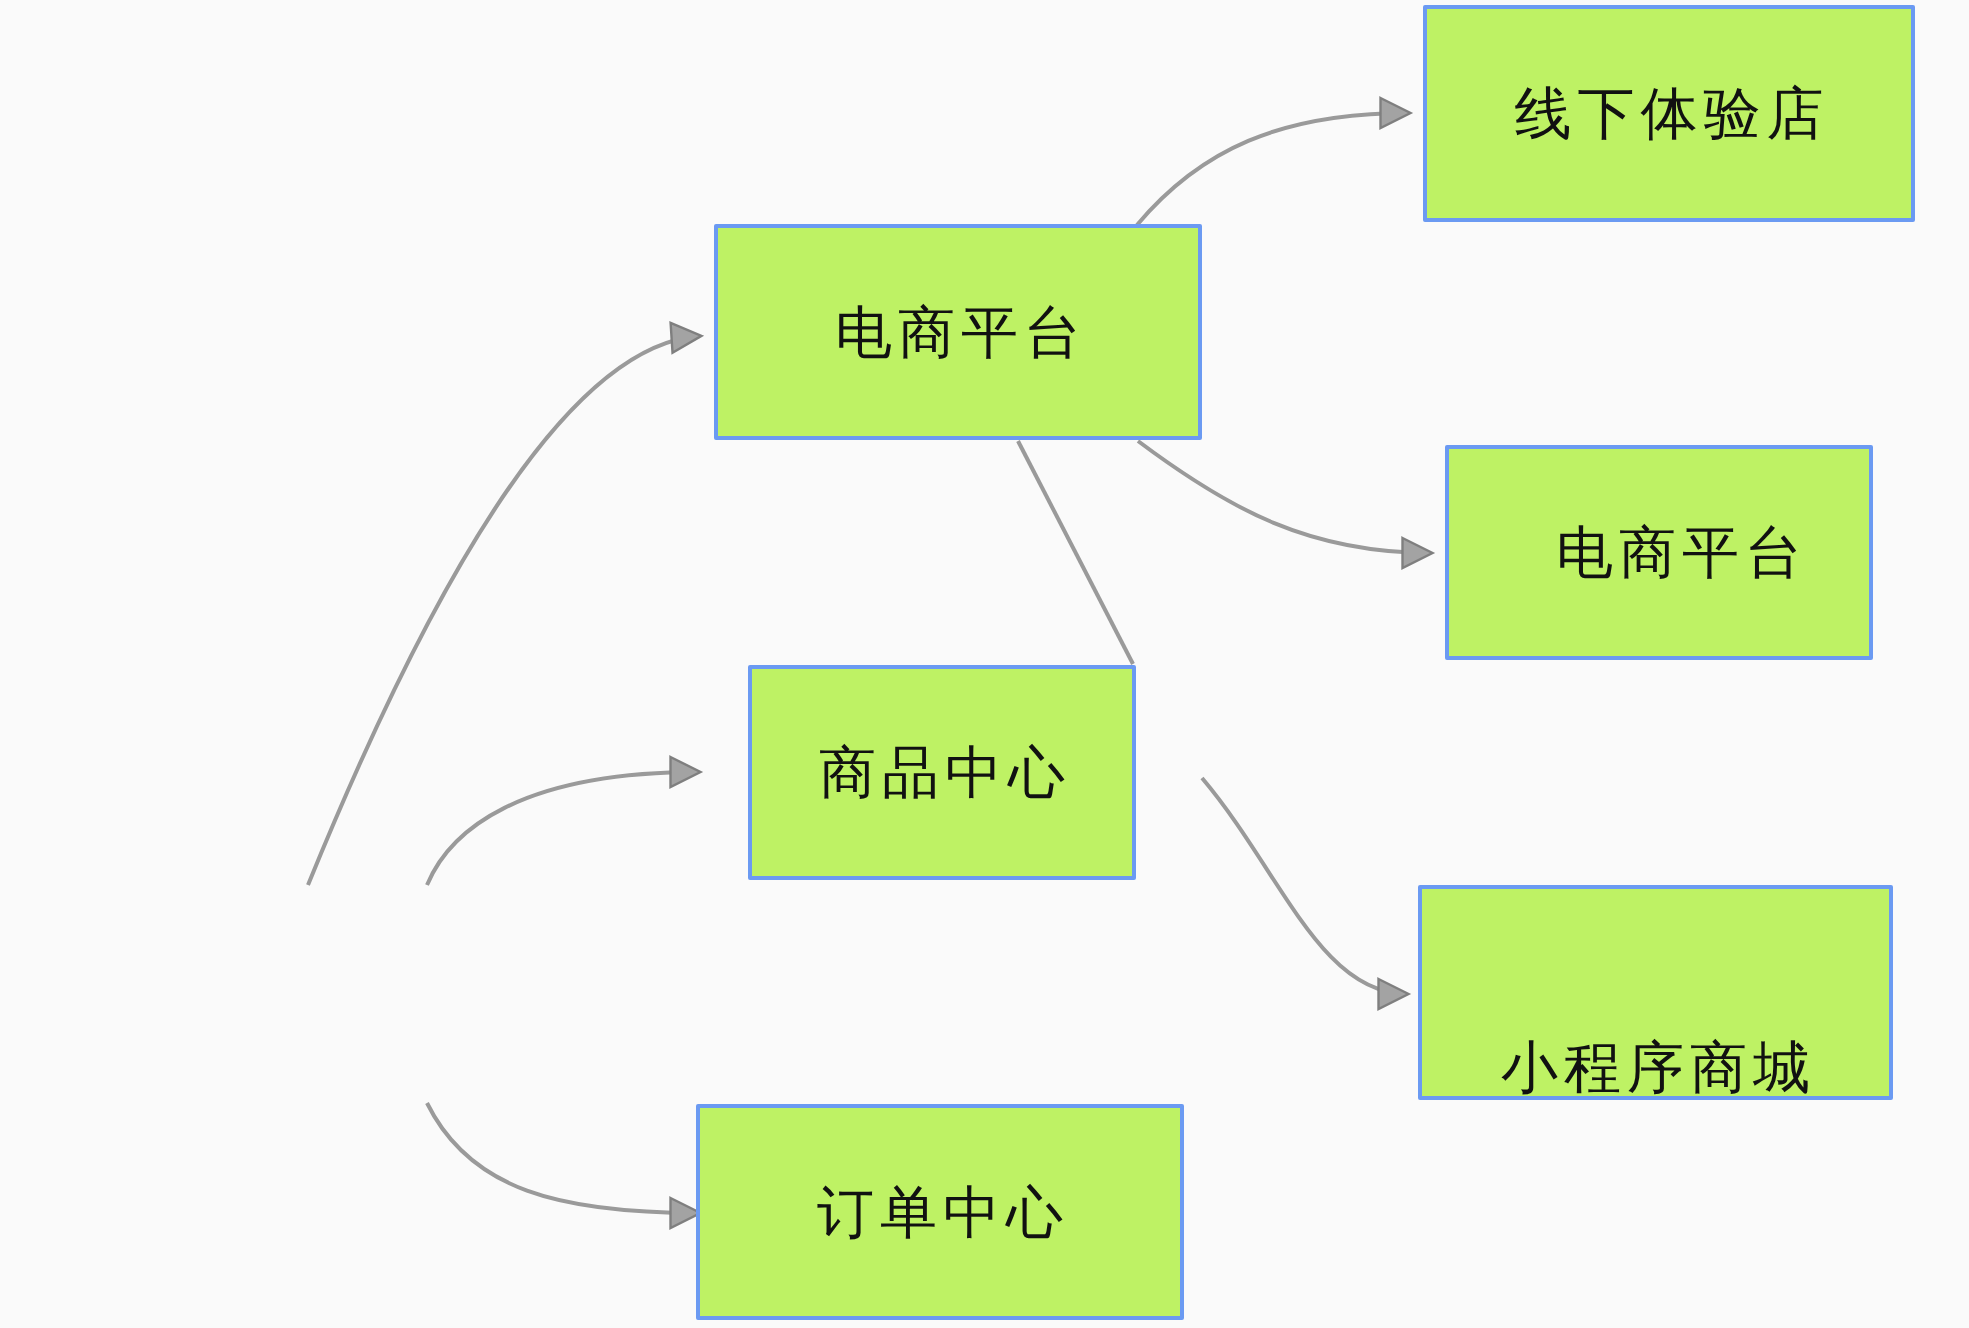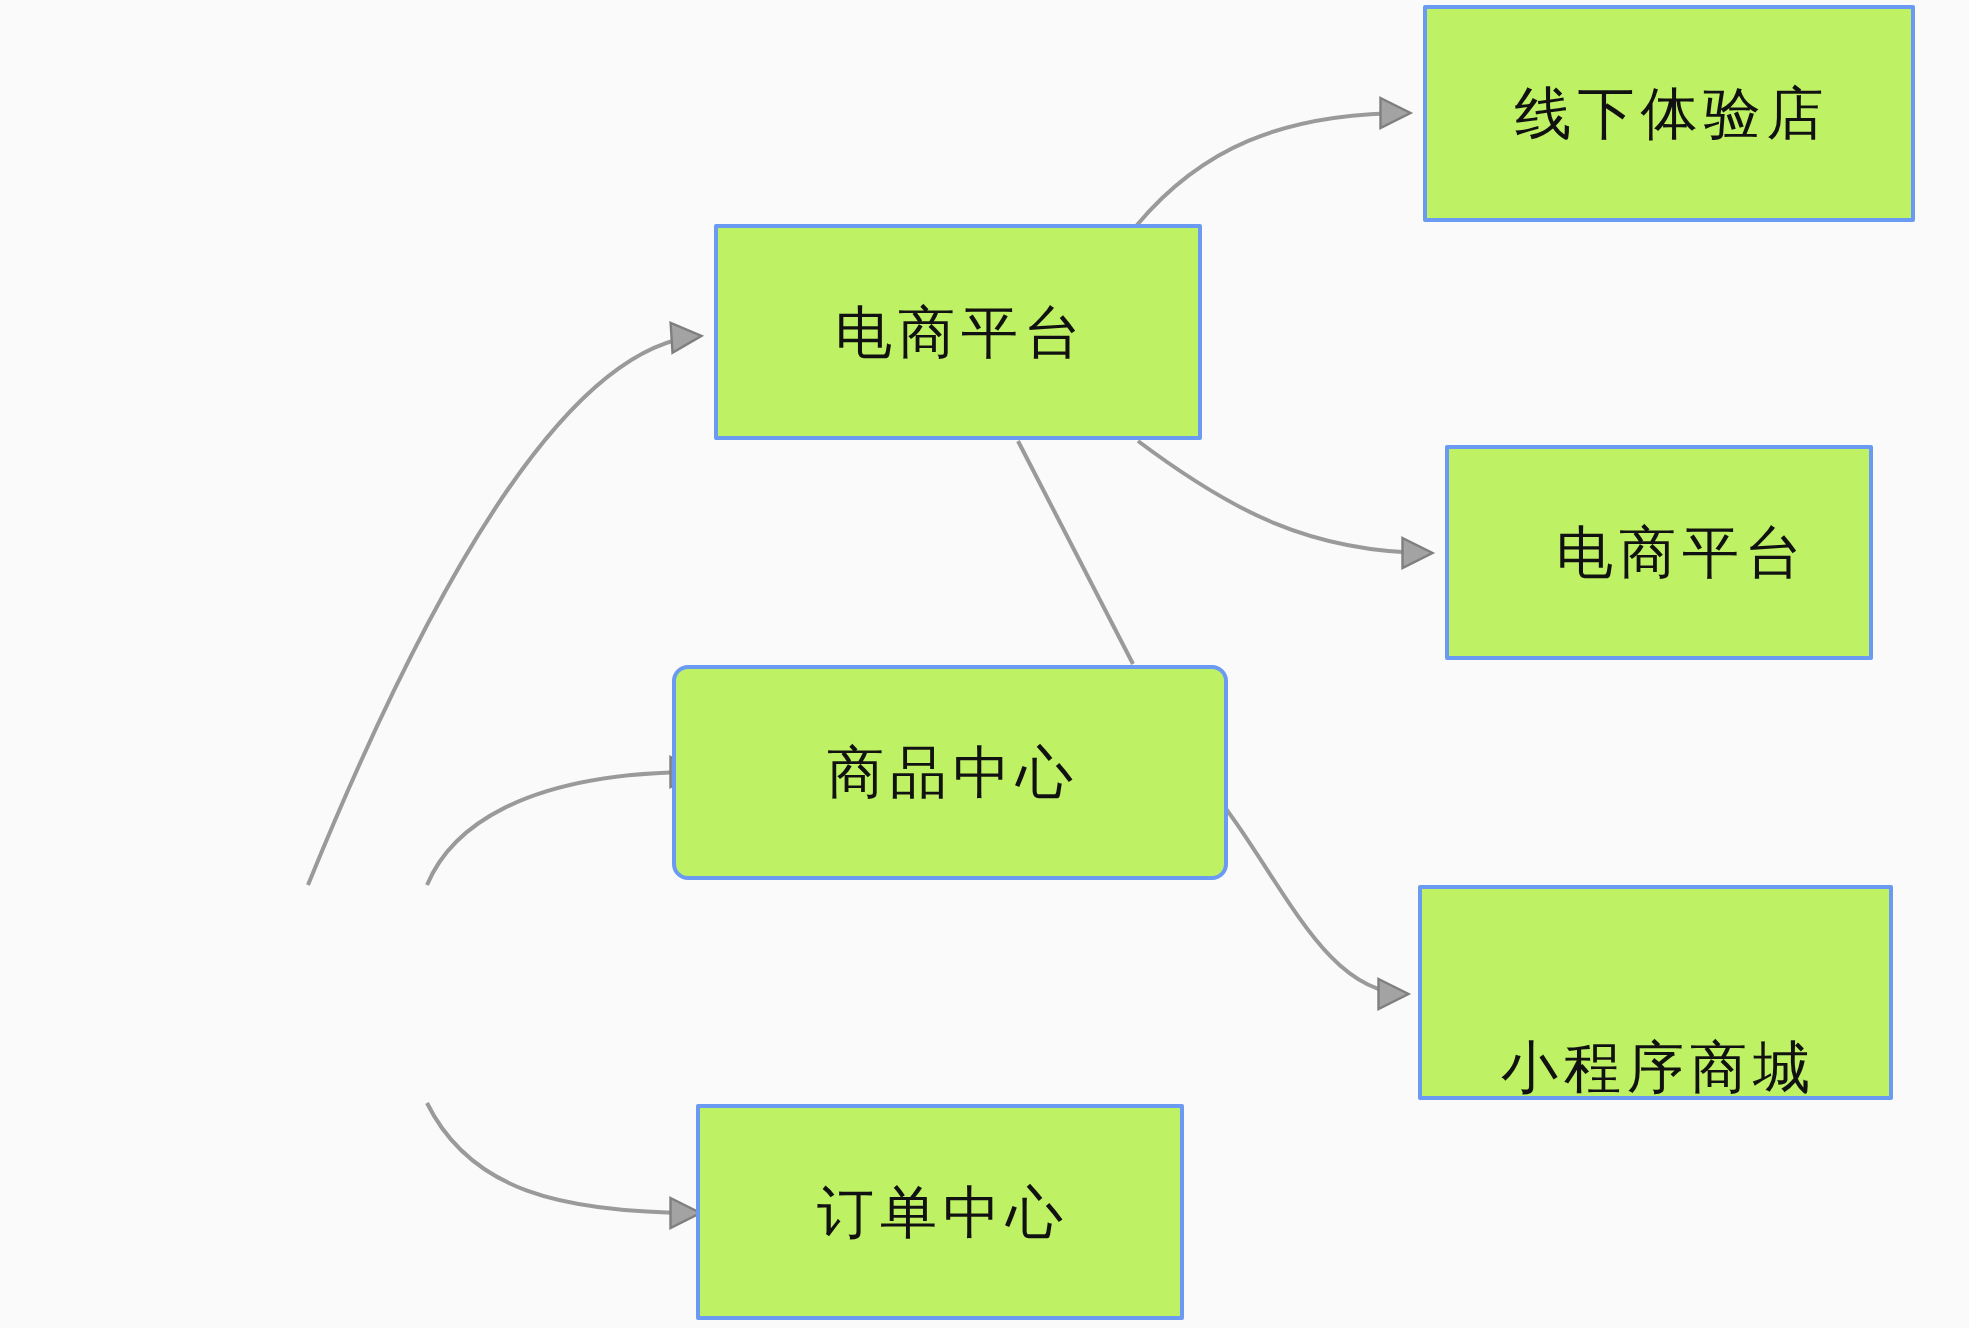--- a/index.html
+++ b/index.html
@@ -65,21 +65,21 @@
     <path class="edge" d="M1138,441 C 1230,510 1310,553 1431,553" marker-end="url(#arrow)"></path>
     <path class="edge" d="M1018,441 L 1133,664"></path>
     <path class="edge" d="M1202,778 C 1280,870 1320,994 1407,994" marker-end="url(#arrow)"></path>
   </svg>
 
 
   <div class="node" style="left:714px; top:224px; width:488px; height:216px;">
     <span class="label">电商平台</span>
   </div>
 
-  <div class="node" style="left:672px; top:665px; width:556px; height:215px;border-radius:16px;">
+  <div class="node" style="left:748px; top:665px; width:388px; height:215px;">
     <span class="label">商品中心</span>
   </div>
 
   <div class="node" style="left:696px; top:1104px; width:488px; height:216px;">
     <span class="label">订单中心</span>
   </div>
 
   <div class="node" style="left:1423px; top:5px; width:492px; height:217px;">
     <span class="label">线下体验店</span>
   </div>

